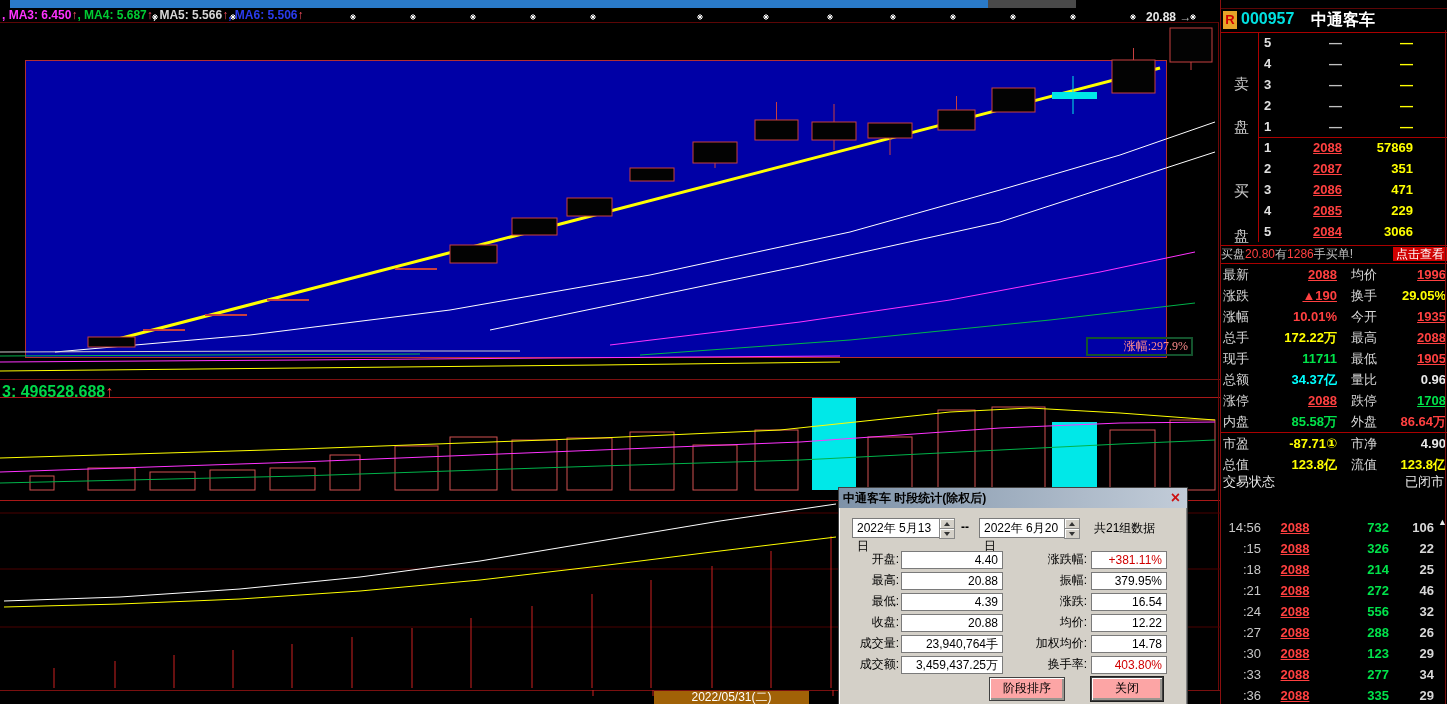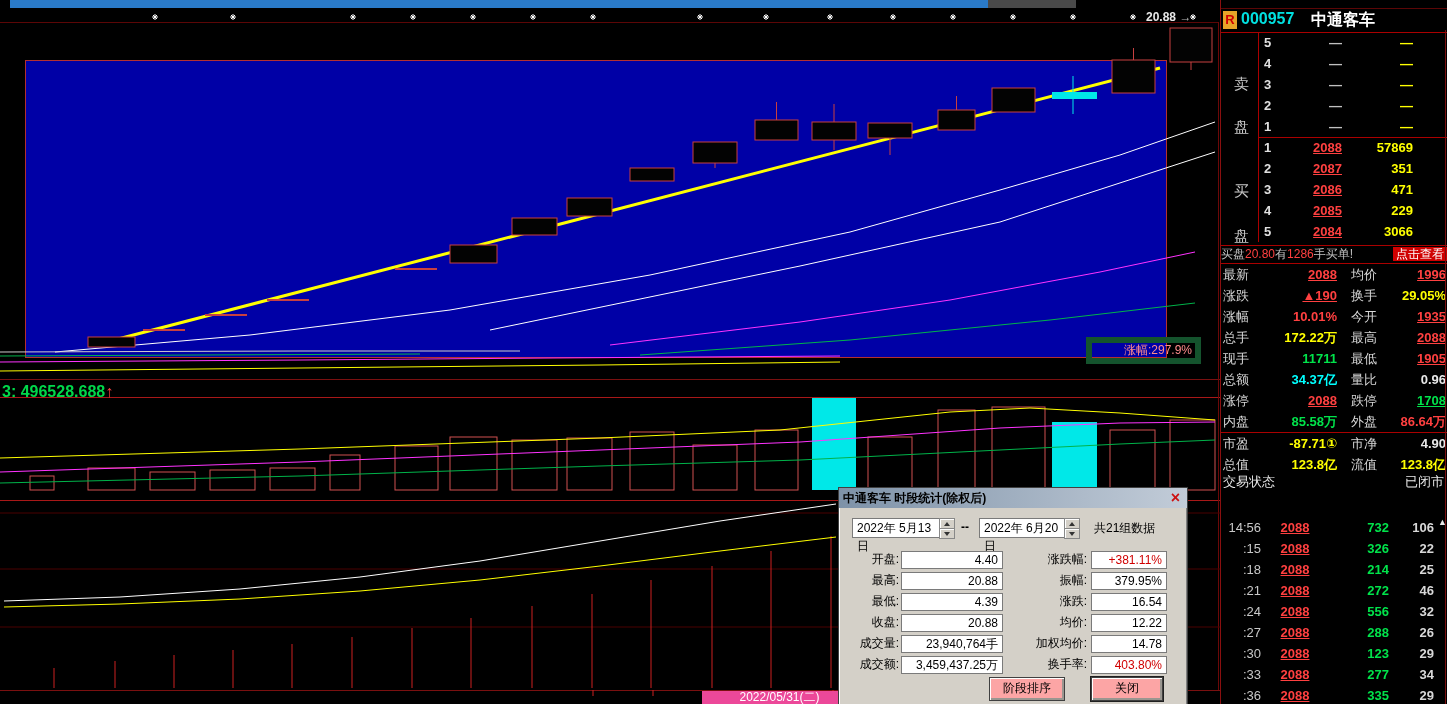--- a/index.html
+++ b/index.html
@@ -8,25 +8,25 @@
   .abs{position:absolute;}
   .strip-blue{left:10px;top:0;width:978px;height:8px;background:#2a7ac8;}
   .strip-gray{left:988px;top:0;width:88px;height:8px;background:#4a4a4a;}
   #ma-line{left:2px;top:8px;height:14px;font-size:12px;font-weight:bold;white-space:nowrap;z-index:4;}
   #ma-line .arrow{color:#ff5060;}
   .blue-box{left:25px;top:60px;width:1140px;height:296px;background:#0000a6;border:1px solid #b43030;z-index:1;}
   #chart-svg{left:0;top:0;width:1447px;height:704px;z-index:3;pointer-events:none;}
   .lbl{z-index:4;white-space:nowrap;}
   .label-pointer{left:1146px;top:10px;font-size:12px;font-weight:bold;color:#e8e8e8;}
   .label-pointer .arrow{color:#b8b8b8;font-weight:normal;}
-  .label-gain{left:1086px;top:337px;width:100px;height:15px;line-height:15px;border:6px solid #14532d;
-              color:#ff8c8c;font-size:12px;text-align:right;padding-right:3px;}
+  .label-gain{left:1086px;top:337px;width:100px;height:15px;line-height:15px;border:2px solid #14532d;
+              color:#ff8c8c;font-size:12px;text-align:right;padding-right:3px;font-family:Liberation Serif, serif;}
   .label-volma{left:2px;top:383px;font-size:16px;font-weight:bold;color:#00d84a;}
   .label-volma .arrow{color:#ff4040;}
-  .label-date{left:702px;top:691px;width:155px;height:13px;background:#ec4899;color:#fff;
+  .label-date{left:654px;top:691px;width:155px;height:13px;background:#a16207;color:#fff;
               font-size:12px;line-height:13px;text-align:center;overflow:hidden;}
   
   #rpanel{left:1220px;top:0;width:227px;height:704px;background:#000;border-left:1px solid #8a0f0f;z-index:5;}
   #rpanel .rp-header{position:absolute;left:0;top:8px;width:227px;height:23px;border-top:1px solid #5c0606;
                      border-bottom:1px solid #aa0000;}
   .r-badge{position:absolute;left:2px;top:2px;width:14px;height:18px;background:#e8a428;color:#d00000;
            font-weight:bold;font-size:13px;text-align:center;line-height:18px;}
   .rp-code{position:absolute;left:20px;top:1px;color:#00e0e0;font-weight:bold;font-size:16px;}
   .rp-name{position:absolute;left:90px;top:1px;color:#fff;font-weight:bold;font-size:16px;}
   .side-lab{position:absolute;left:13px;color:#c8c8c8;font-size:15px;}
@@ -96,20 +96,21 @@
   #btn-sort{left:150px;width:74px;}
   #btn-close{left:252px;width:70px;outline:1px solid #202020;}
 </style>
 </head>
 <body>
 
 <div id="stage">
   <div class="abs strip-blue"></div>
   <div class="abs strip-gray"></div>
 
+  <div class="abs" id="ma-line"><span style="color: rgb(255, 51, 255);">, MA3:  6.450</span><span class="arrow">↑</span><span style="color: rgb(0, 204, 51);">, MA4:  5.687</span><span class="arrow">↑</span><span style="color: rgb(216, 216, 216);">, MA5:  5.566</span><span class="arrow">↑</span><span style="color: rgb(42, 60, 238);">, MA6:  5.506</span><span class="arrow">↑</span></div>
 
   <div class="abs blue-box"></div>
   <svg class="abs" id="chart-svg">
       <line x1="0" x2="1218" y1="22.5" y2="22.5" stroke="#5c0606"></line>
       <line x1="0" x2="1220" y1="379.5" y2="379.5" stroke="#7a1010"></line>
       <line x1="0" x2="1220" y1="397.5" y2="397.5" stroke="#a81818"></line>
       <line x1="0" x2="1220" y1="500.5" y2="500.5" stroke="#a81818"></line>
       <line x1="1218.5" x2="1218.5" y1="22" y2="690" stroke="#6a0808"></line>
       <line x1="155" y1="14" x2="155" y2="20" stroke="#ffffff"></line>
       <line x1="152" y1="17" x2="158" y2="17" stroke="#ffffff"></line>

